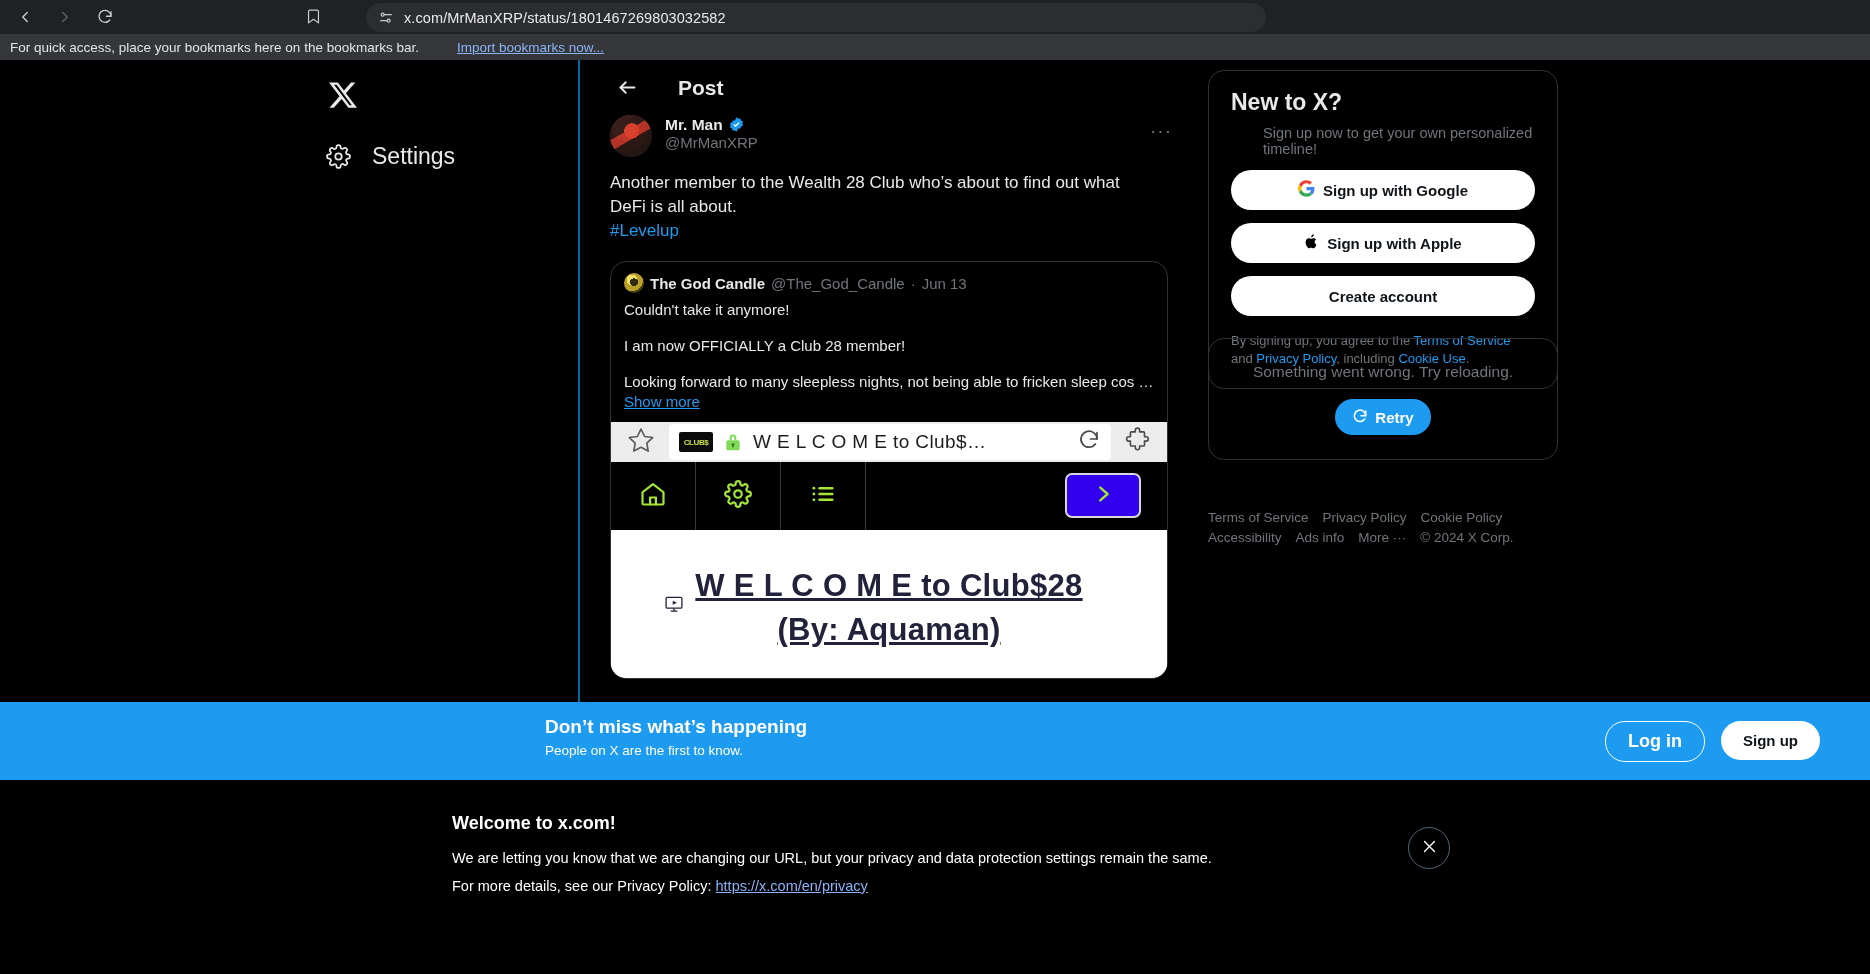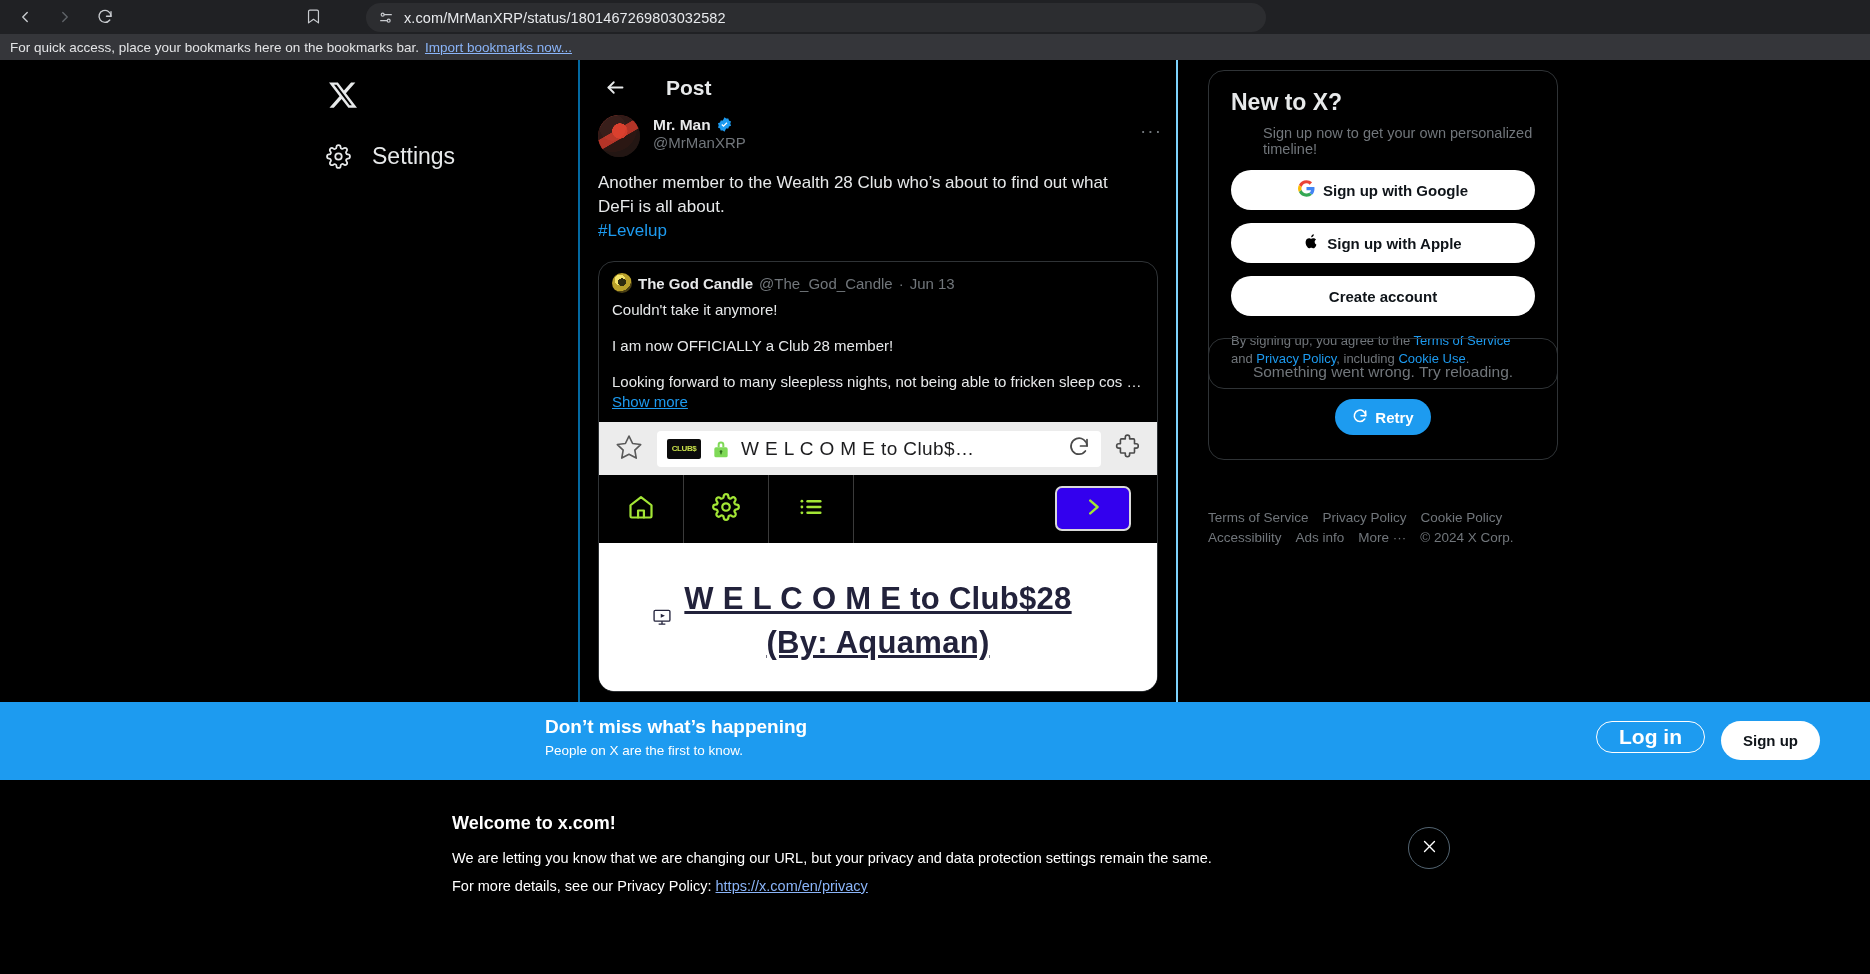--- a/index.html
+++ b/index.html
@@ -32,43 +32,43 @@
   .omni-url { color: #e8eaed; font-size: 14.5px; letter-spacing: .1px; white-space: nowrap; }
   .bm-star {
     position: absolute; left: 305px; top: 7px; color: #c9ccd0;
   }
   
   .bookmarks-bar {
     position: absolute; top: 34px; left: 0; width: 1870px; height: 26px;
     background: #35363a; display: flex; align-items: center; padding-left: 10px;
     gap: 6px; font-size: 13.5px; color: #e3e4e6;
   }
-  .bookmarks-bar a { color: #8ab4f8; font-size: 13.5px; }
+  .bookmarks-bar a { color: #8ab4f8; font-size: 13.5px; margin-left: 32px; }
 
   
   .app { position: absolute; top: 60px; left: 0; width: 1870px; height: 914px; background: #000; }
 
   .left-nav {
     position: absolute; left: 0; top: 0; width: 580px; height: 914px;
     background: #000; border-right: 2px solid #0369a1;
   }
   .x-logo { position: absolute; left: 320px; top: 12px; width: 46px; height: 46px;
             display: flex; align-items: center; justify-content: center; }
   .nav-item {
     position: absolute; left: 312px; top: 72px;
     display: flex; align-items: center; gap: 20px;
     padding: 10px 18px 10px 12px; border-radius: 28px; color: #e7e9ea;
   }
   .nav-item .label { font-size: 23px; }
   .nav-icon { width: 28px; height: 28px; display: flex; align-items: center; justify-content: center; color:#e7e9ea; }
 
   
   .center {
-    position: absolute; left: 580px; top: 0; width: 598px; height: 914px;
-    background: #000; border-right: 2px solid #7dd3fc; overflow: hidden;
+    position: absolute; left: 592px; top: 0; width: 598px; height: 914px;
+    background: #000; border-right: 4px solid #7dd3fc; overflow: hidden;
   }
   .post-header {
     display: flex; align-items: center; gap: 34px; height: 55px; padding: 0 18px;
   }
   .back-arrow { width: 34px; height: 34px; display: flex; align-items: center; justify-content: center; color:#e7e9ea; }
   .post-title { font-size: 21px; font-weight: bold; color: #e7e9ea; }
 
   .tweet { padding: 0 18px; position: relative; }
   .tweet-top { display: flex; align-items: flex-start; gap: 13px; }
   .avatar {
@@ -111,21 +111,21 @@
   .q-name { color: #e7e9ea; font-weight: bold; font-size: 15px; }
   .q-handle, .q-dot, .q-date { color: #71767b; font-size: 15px; }
   .q-body { color: #e7e9ea; font-size: 15px; line-height: 22px; padding: 6px 13px 0 13px; }
   .q-body p { margin-bottom: 14px; }
   .q-body p:last-of-type { margin-bottom: 0; }
   .show-more { color: #1d9bf0; font-size: 15px; padding: 0 13px 12px 13px; display: block; }
 
   
   .embed { width: 100%; background: #fff; }
   .embed-toolbar {
-    background: #ececec; height: 53px; display: flex; align-items: center; gap: 14px;
+    background: #ececec; height: 40px; display: flex; align-items: center; gap: 14px;
     padding: 0 16px;
   }
   .embed-star { color: #5a5a5a; flex: none; }
   .embed-urlbar {
     flex: 1; height: 36px; background: #fff; border-radius: 4px;
     display: flex; align-items: center; gap: 10px; padding: 0 10px;
   }
   .site-chip {
     width: 34px; height: 20px; background: #0b0b0b; border-radius: 2px; flex: none;
     display: flex; align-items: center; justify-content: center;
@@ -194,22 +194,22 @@
   
   .banner {
     position: absolute; left: 0; bottom: 194px; width: 1870px; height: 78px;
     background: #1d9bf0; display: flex; align-items: center;
   }
   .banner-text { position: absolute; left: 545px; top: 14px; }
   .banner-h { color: #fff; font-size: 19px; font-weight: bold; }
   .banner-p { color: #fff; font-size: 13.5px; margin-top: 5px; }
   .banner-btns { position: absolute; right: 50px; top: 19px; display: flex; gap: 16px; }
   .btn-outline {
-    height: 32px; padding: 0 22px; border: 1px solid #fff; border-radius: 20px;
-    color: #fff; font-size: 21px; font-weight: bold; display: flex; align-items: center;
+    height: 41px; padding: 0 22px; border: 1px solid #fff; border-radius: 20px;
+    color: #fff; font-size: 18px; font-weight: bold; display: flex; align-items: center;
   }
   .btn-white {
     height: 39px; padding: 0 22px; background: #fff; border-radius: 20px;
     color: #0f1419; font-size: 15px; font-weight: bold; display: flex; align-items: center;
   }
 
   
   .notice {
     position: absolute; left: 0; bottom: 0; width: 1870px; height: 194px;
     background: #000; border-top: 1px solid #000;

